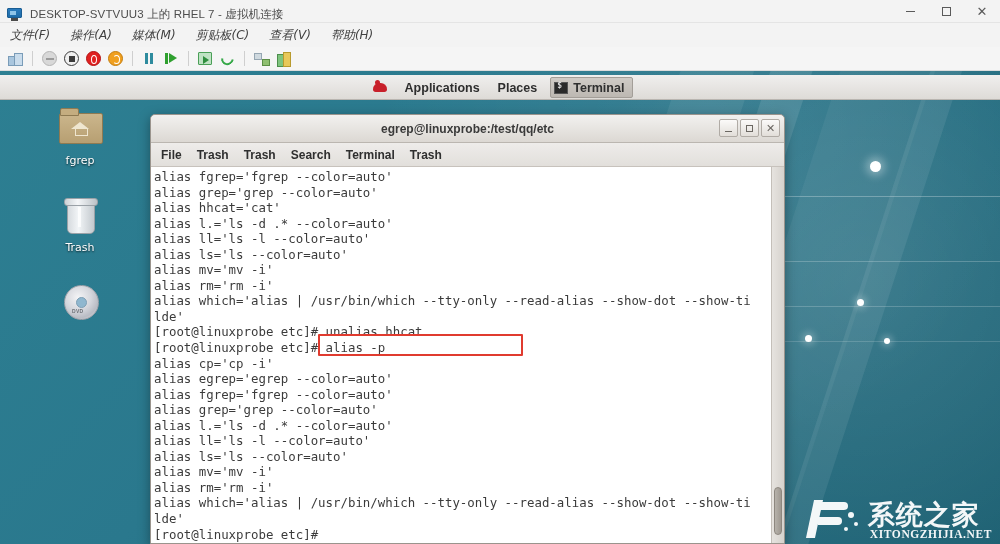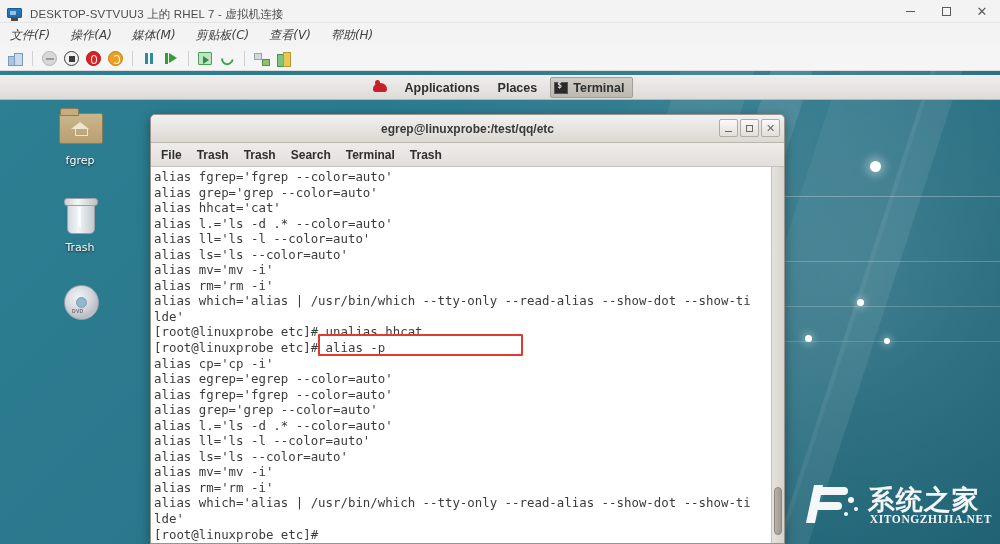--- a/index.html
+++ b/index.html
@@ -293,21 +293,21 @@
     background: linear-gradient(90deg,#b7b2ab,#9e9890);
     border:1px solid #8d877f;
   }
   .hl-box {
     position:absolute; border:2px solid #e03b2f; border-radius:1px;
     pointer-events:none;
   }
 
   
   .wm {
-    position:absolute; right:8px; bottom:19px; display:flex; align-items:flex-end;
+    position:absolute; right:8px; bottom:4px; display:flex; align-items:flex-end;
     opacity:.95;
   }
   .wm-mark {
     width:56px; height:44px; position:relative; margin-right:4px;
   }
   .wm-mark .bar1{position:absolute;left:2px;top:4px;width:9px;height:38px;background:#fff;transform:skewX(-12deg);}
   .wm-mark .bar2{position:absolute;left:10px;top:6px;width:30px;height:8px;background:#fff;border-radius:0 4px 4px 0;}
   .wm-mark .bar3{position:absolute;left:10px;top:21px;width:24px;height:8px;background:#fff;border-radius:0 4px 4px 0;}
   .wm-mark .d1{position:absolute;left:40px;top:16px;width:6px;height:6px;background:#fff;border-radius:50%;}
   .wm-mark .d2{position:absolute;left:46px;top:26px;width:4px;height:4px;background:#fff;border-radius:50%;}

